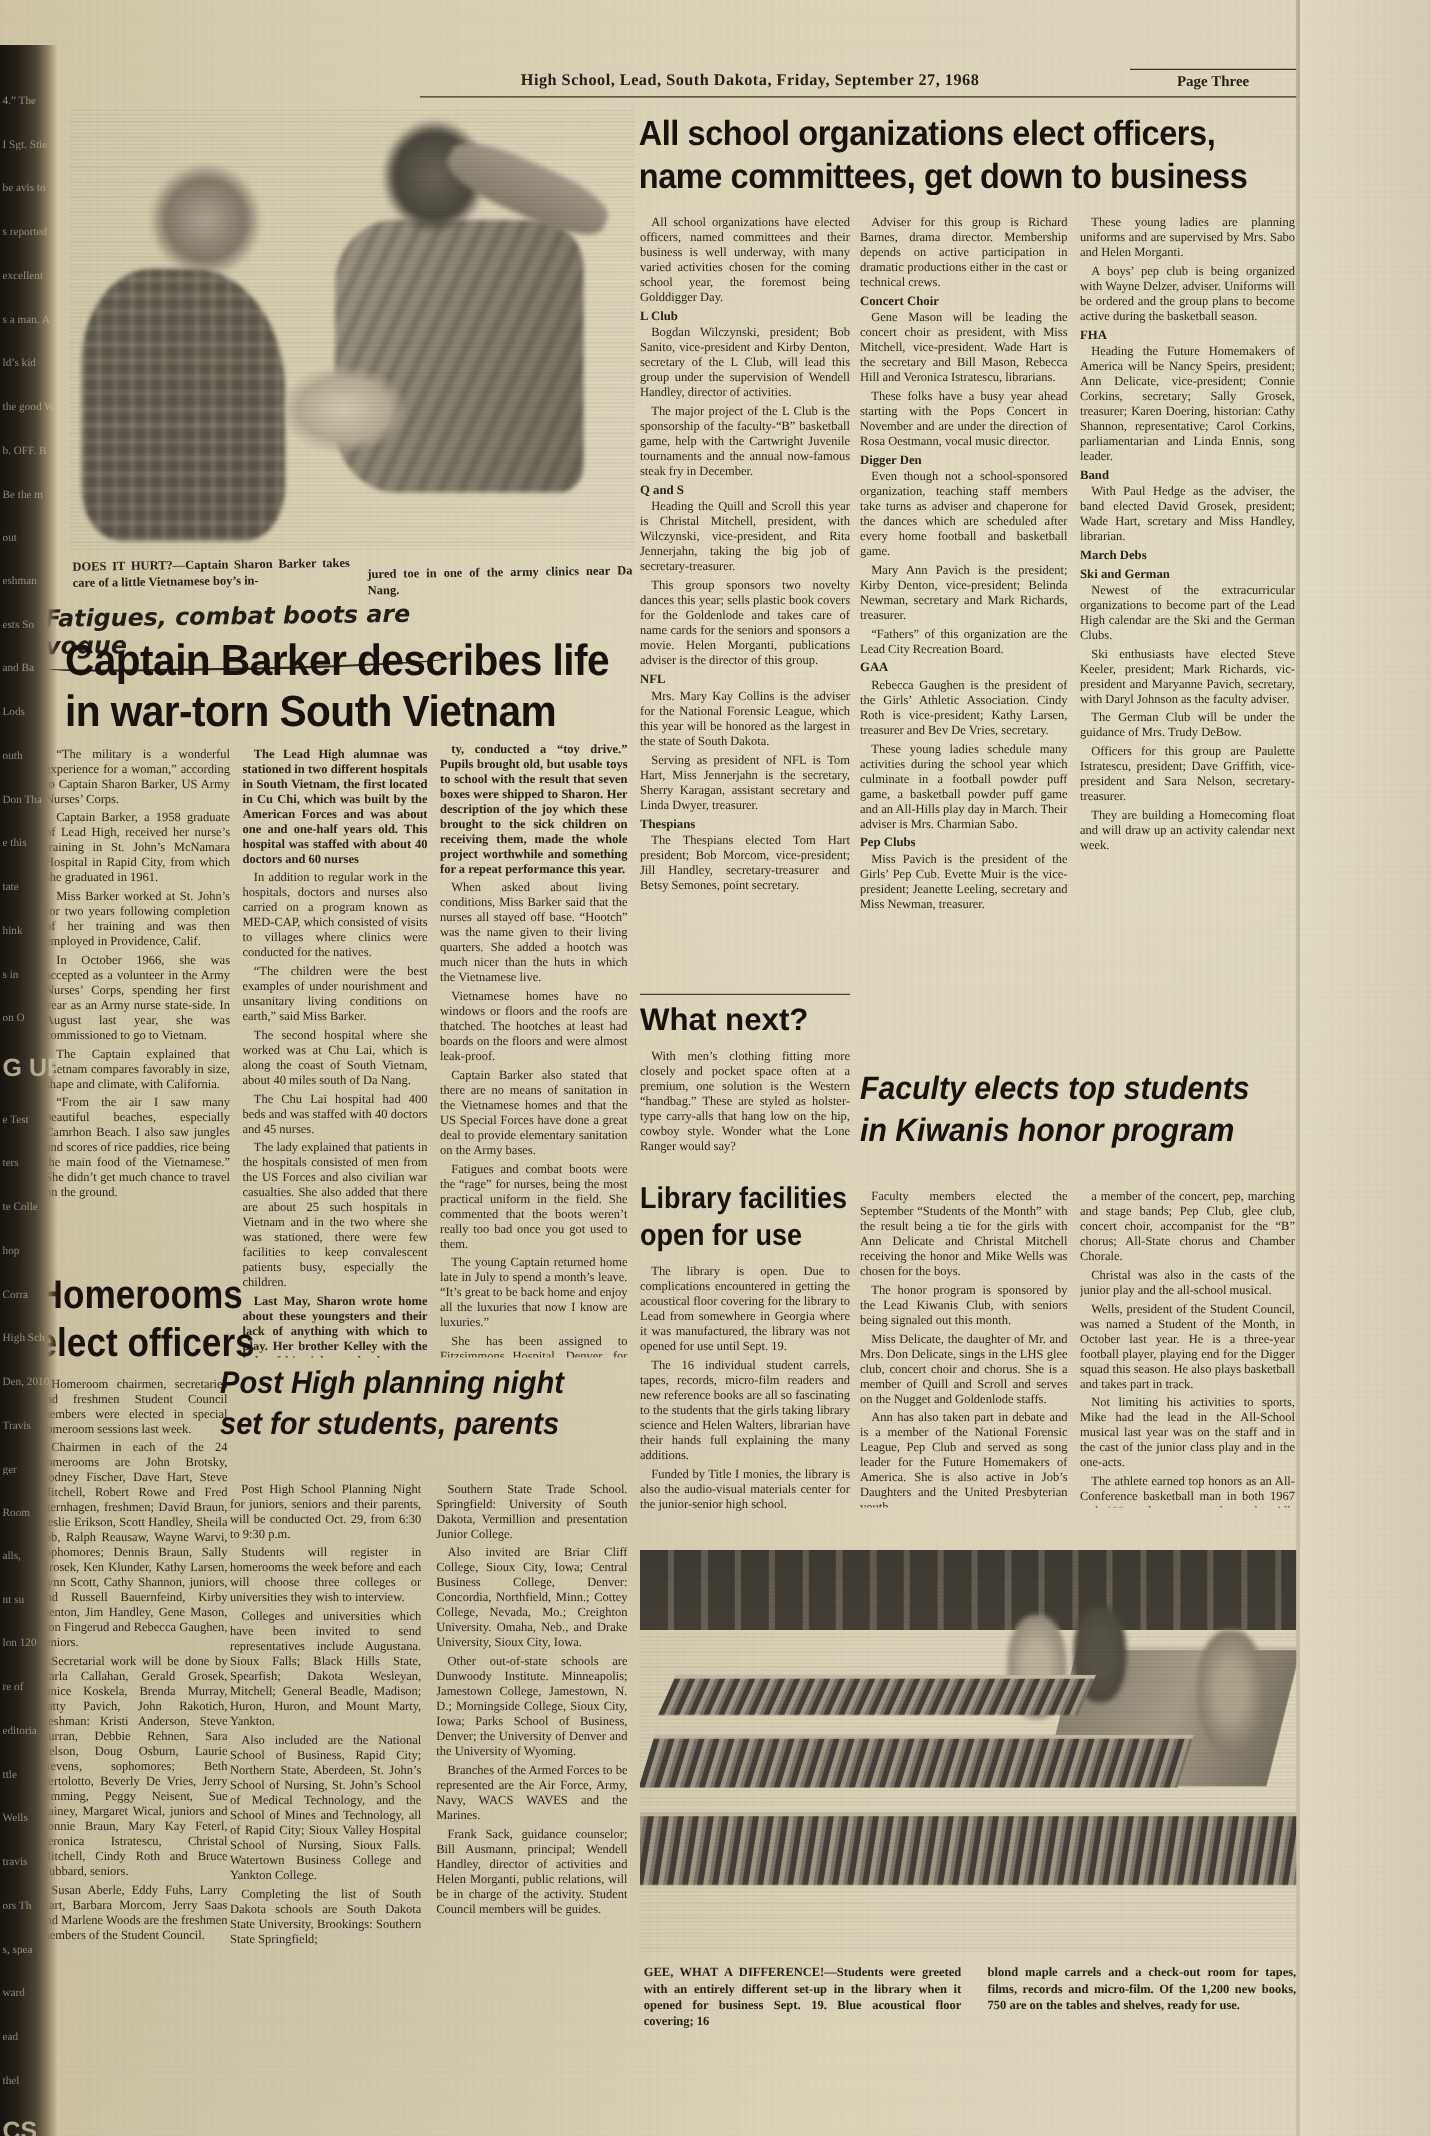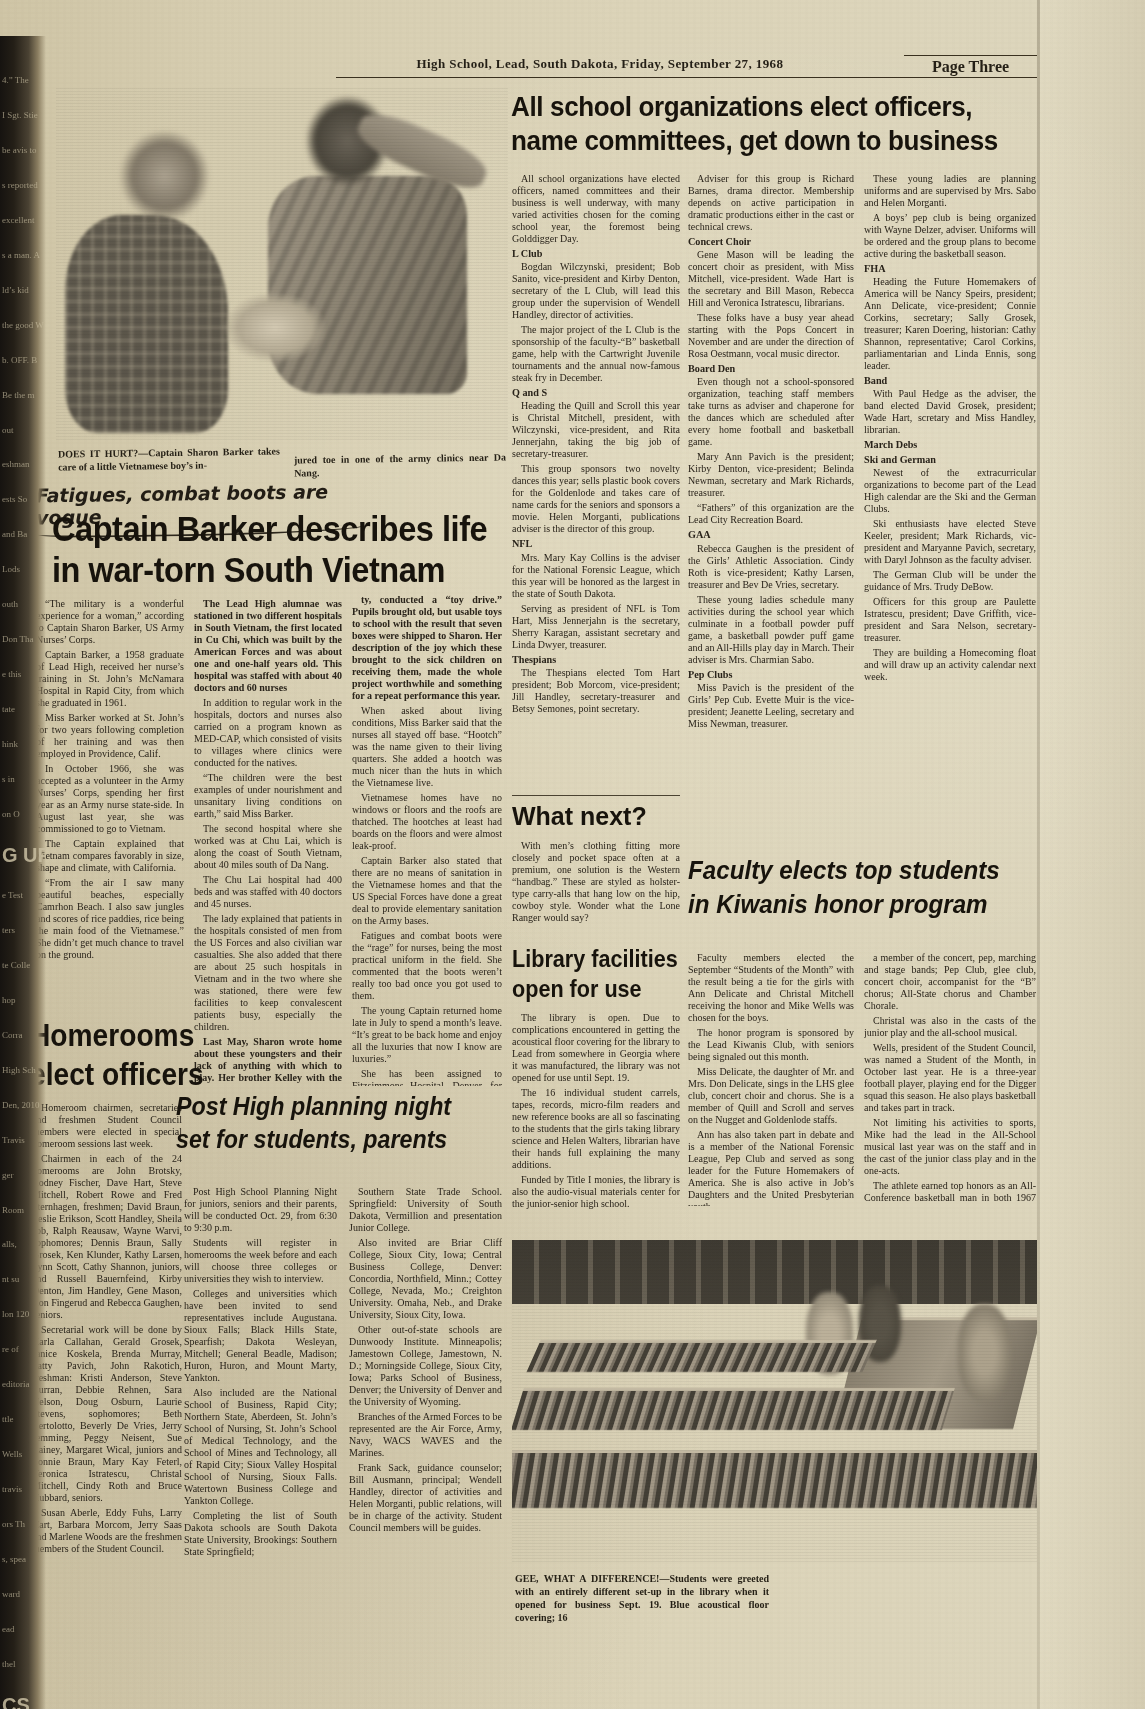--- a/index.html
+++ b/index.html
@@ -24,21 +24,21 @@
   .right-crease{position:absolute;left:1037px;top:0;width:3px;height:100%;
     background:linear-gradient(rgba(70,60,40,.25),rgba(70,60,40,.12));z-index:4;}
   .right-margin{position:absolute;left:1040px;top:0;width:105px;height:100%;
     background:linear-gradient(90deg,rgba(255,250,230,.10),rgba(120,100,60,.08));}
   
   .dateline{position:absolute;left:330px;top:56px;width:540px;text-align:center;
     font-weight:bold;font-size:13px;letter-spacing:.4px;color:#241f16;}
   .main-rule{position:absolute;left:336px;top:77px;width:701px;height:1px;background:#39301f;}
   .folio-rule{position:absolute;left:904px;top:55px;width:133px;height:1px;background:#39301f;}
   .pagefolio{position:absolute;left:904px;top:58px;width:133px;text-align:center;
-    font-weight:bold;font-size:16px;color:#241f16;}
+    font-weight:bold;font-size:12px;color:#241f16;}
   
   .hl{font-family:"Liberation Sans","DejaVu Sans",sans-serif;font-weight:bold;color:#17130c;}
   .hl .ln{transform:scaleX(.93);transform-origin:left top;white-space:nowrap;}
   .hl-org{left:511px;top:90px;font-size:28px;line-height:1.2;position:absolute;letter-spacing:-.4px;}
   .hl-barker{left:52px;top:508px;font-size:35px;line-height:1.18;position:absolute;letter-spacing:-.5px;}
   .hl-homerooms{left:30px;top:1016px;font-size:32px;line-height:1.22;position:absolute;}
   .hl-homerooms .ln{transform:scaleX(.88);}
   .hl-posthigh{left:176px;top:1090px;font-size:25px;line-height:1.3;position:absolute;font-style:italic;}
   .hl-kiwanis{left:688px;top:854px;font-size:26px;line-height:1.3;position:absolute;font-style:italic;}
   .hl-whatnext{left:512px;top:802px;font-size:25px;position:absolute;}
@@ -273,21 +273,21 @@
       <p>Mrs. Mary Kay Collins is the adviser for the National Forensic League, which this year will be honored as the largest in the state of South Dakota.</p>
       <p>Serving as president of NFL is Tom Hart, Miss Jennerjahn is the secretary, Sherry Karagan, assistant secretary and Linda Dwyer, treasurer.</p>
       <div class="subhead">Thespians</div>
       <p>The Thespians elected Tom Hart president; Bob Morcom, vice-president; Jill Handley, secretary-treasurer and Betsy Semones, point secretary.</p>
     </div>
   <div class="col c-orgb">
       <p>Adviser for this group is Richard Barnes, drama director. Membership depends on active participation in dramatic productions either in the cast or technical crews.</p>
       <div class="subhead">Concert Choir</div>
       <p>Gene Mason will be leading the concert choir as president, with Miss Mitchell, vice-president. Wade Hart is the secretary and Bill Mason, Rebecca Hill and Veronica Istratescu, librarians.</p>
       <p>These folks have a busy year ahead starting with the Pops Concert in November and are under the direction of Rosa Oestmann, vocal music director.</p>
-      <div class="subhead">Board Den</div>
+      <div class="subhead">Digger Den</div>
       <p>Even though not a school-sponsored organization, teaching staff members take turns as adviser and chaperone for the dances which are scheduled after every home football and basketball game.</p>
       <p>Mary Ann Pavich is the president; Kirby Denton, vice-president; Belinda Newman, secretary and Mark Richards, treasurer.</p>
       <p>“Fathers” of this organization are the Lead City Recreation Board.</p>
       <div class="subhead">GAA</div>
       <p>Rebecca Gaughen is the president of the Girls’ Athletic Association. Cindy Roth is vice-president; Kathy Larsen, treasurer and Bev De Vries, secretary.</p>
       <p>These young ladies schedule many activities during the school year which culminate in a football powder puff game, a basketball powder puff game and an All-Hills play day in March. Their adviser is Mrs. Charmian Sabo.</p>
       <div class="subhead">Pep Clubs</div>
       <p>Miss Pavich is the president of the Girls’ Pep Cub. Evette Muir is the vice-president; Jeanette Leeling, secretary and Miss Newman, treasurer.</p>
     </div>
   <div class="col c-orgc">
@@ -344,13 +344,14 @@
     <div class="pb-shelf"></div>
     <div class="pb-carrel"></div>
     <div class="pb-person pb-p1"></div>
     <div class="pb-person pb-p2"></div>
     <div class="pb-person pb-p3"></div>
     <div class="pb-row pb-row1"></div>
     <div class="pb-row pb-row2"></div>
     <div class="pb-row pb-row3"></div>
   </div>
   <div class="cap cap-b1">GEE, WHAT A DIFFERENCE!—Students were greeted with an entirely different set-up in the library when it opened for business Sept. 19. Blue acoustical floor covering; 16</div>
+  <div class="cap cap-b2">blond maple carrels and a check-out room for tapes, films, records and micro-film. Of the 1,200 new books, 750 are on the tables and shelves, ready for use.</div>
 </div>
 
 </body></html>

